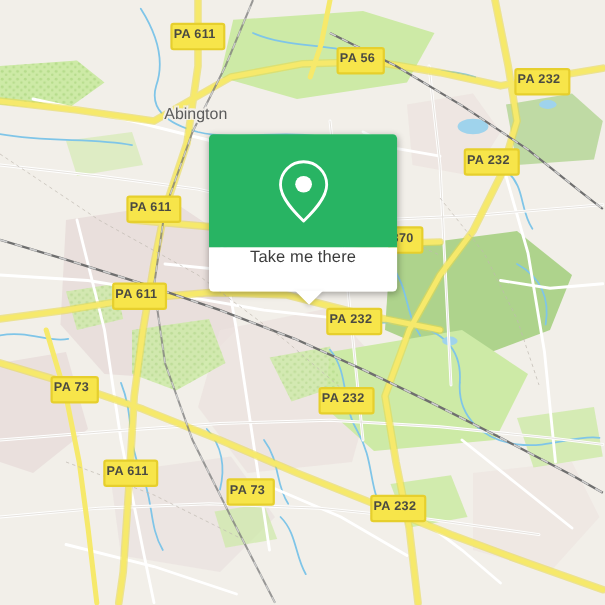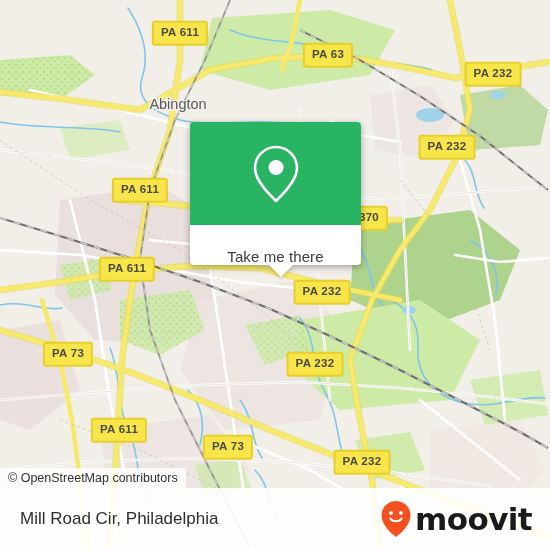--- a/index.html
+++ b/index.html
@@ -30,21 +30,21 @@
   .shield {
     position: absolute;
     background: #f7e54a;
     border: 2px solid #e6cf2d;
     border-radius: 3px;
     color: #4a4a42;
     font-family: "Liberation Sans", sans-serif;
     font-weight: bold;
     font-size: 11.5px;
     line-height: 1;
-    padding: 4px 7px 5px 7px;
+    padding: 4px 7px 5px 1px;
     letter-spacing: 0.3px;
     white-space: nowrap;
     transform: translate(-50%, -50%);
     box-sizing: border-box;
   }
 
   
   .place-label {
     position: absolute;
     transform: translate(-50%, -50%);
@@ -77,21 +77,21 @@
     border-radius: 4px 4px 0 0;
     display: flex;
     align-items: center;
     justify-content: center;
   }
   #popup-white {
     background: #ffffff;
     height: 40px;
     border-radius: 0 0 4px 4px;
     display: flex;
-    align-items: flex-end;
+    align-items: flex-start;
     justify-content: center;
     position: relative;
   }
   #popup-label {
     color: #3c3c3c;
     font-size: 15px;
     font-family: "Liberation Sans", sans-serif;
     letter-spacing: 0.1px;
   }
   #popup-tail {
@@ -273,21 +273,21 @@
       <path d="M0 140 L90 200 L180 250 L260 310 L330 370"></path>
       <path d="M400 180 L440 230 L470 290 L490 350"></path>
       <path d="M60 420 L140 450 L220 490"></path>
       <path d="M300 180 L350 210 L400 232"></path>
     </g>
   </svg>
 
   <div class="place-label" style="left:170px; top:104px;margin-left:8px;">Abington</div>
 
   <div class="shield" style="left:180px; top:33px;">PA 611</div>
-  <div class="shield" style="left:328px; top:55px;">PA 63</div>
+  <div class="shield" style="left:328px; top:55px;">PA 56</div>
   <div class="shield" style="left:493px; top:74px;">PA 232</div>
   <div class="shield" style="left:447px; top:147px;">PA 232</div>
   <div class="shield" style="left:140px; top:190px;">PA 611</div>
   <div class="shield" style="left:369px; top:218px;">370</div>
   <div class="shield" style="left:127px; top:269px;">PA 611</div>
   <div class="shield" style="left:322px; top:292px;">PA 232</div>
   <div class="shield" style="left:315px; top:364px;">PA 232</div>
   <div class="shield" style="left:68px;  top:354px;">PA 73</div>
   <div class="shield" style="left:119px; top:430px;">PA 611</div>
   <div class="shield" style="left:228px; top:447px;">PA 73</div>
@@ -299,28 +299,15 @@
         <path d="M26 4 C14.4 4 5 13.4 5 25 C5 38 20 52 26 58 C32 52 47 38 47 25 C47 13.4 37.6 4 26 4 Z" fill="none" stroke="#ffffff" stroke-width="2.6" stroke-linejoin="round"></path>
         <circle cx="26" cy="24.5" r="7.6" fill="#ffffff"></circle>
       </svg>
     </div>
     <div id="popup-white">
       <span id="popup-label">Take me there</span>
       <div id="popup-tail"></div>
     </div>
   </div>
 
-  <div id="attribution">© OpenStreetMap contributors</div>
-
-  <div id="footer">
-    <span id="footer-title">Mill Road Cir, Philadelphia</span>
-    <div id="brand">
-      <svg width="32" height="38" viewBox="0 0 32 38">
-        <path d="M16 1 C8 1 1.5 7.5 1.5 15.5 C1.5 25 12 34 16 37 C20 34 30.5 25 30.5 15.5 C30.5 7.5 24 1 16 1 Z" fill="#f4511e"></path>
-        <circle cx="11" cy="13" r="1.9" fill="#ffffff"></circle>
-        <circle cx="21" cy="13" r="1.9" fill="#ffffff"></circle>
-        <path d="M10.5 18.5 C12.5 22.2, 19.5 22.2, 21.5 18.5" fill="none" stroke="#ffffff" stroke-width="2.1" stroke-linecap="round"></path>
-      </svg>
-      <span id="brand-wordmark">moovit</span>
-    </div>
-  </div>
+
 
 </div>
 
 </body></html>

